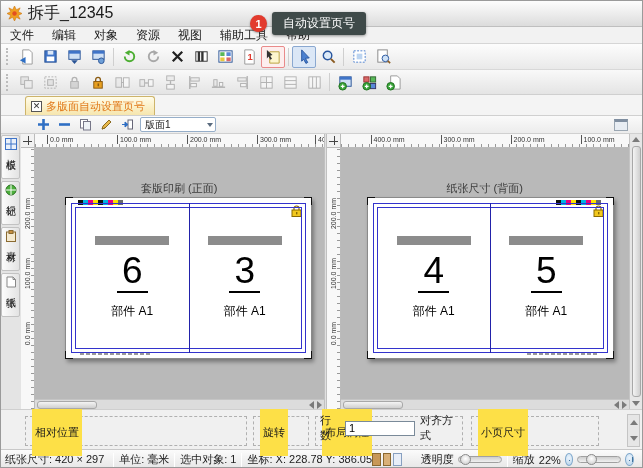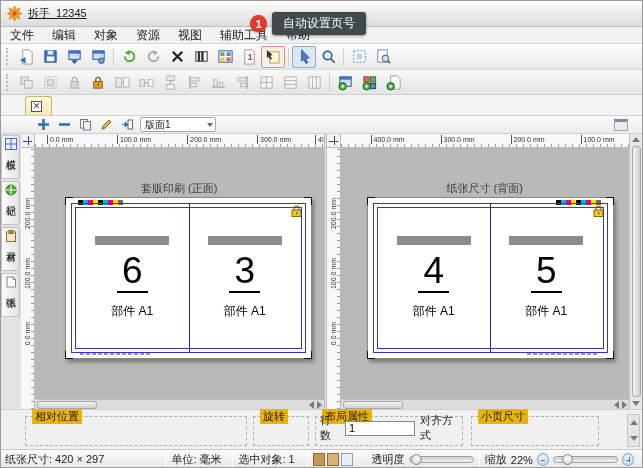--- a/index.html
+++ b/index.html
@@ -3,21 +3,21 @@
 <meta charset="utf-8">
 <style>
   * { box-sizing: border-box; margin: 0; padding: 0; }
   html,body { width:643px; height:468px; overflow:hidden; }
   body { font-family:"Liberation Sans","DejaVu Sans",sans-serif; font-size:12px; color:#222;
          background:#e8e8e8; position:relative; border:1px solid #9a9a9a; }
 
   
   .titlebar { height:26px; background:linear-gradient(#fdfdfd,#dcdcdc); border-bottom:1px solid #bfbfbf;
               display:flex; align-items:center; padding:0 6px; gap:6px; }
-  .titlebar .title { font-size:11px; color:#1a1a1a;text-decoration:underline; }
+  .titlebar .title { font-size:16px; color:#1a1a1a; }
   .menubar { height:17px; background:#f2f2f2; border-bottom:1px solid #d6d6d6; display:flex; align-items:center; }
   .menubar .mitem { padding:0 9px; font-size:12px; color:#1a1a1a; cursor:default; }
 
   
   .annotation { position:absolute; left:249px; top:11px; display:flex; align-items:center; gap:5px; z-index:50; }
   .ann-badge { width:17px; height:17px; border-radius:50%; background:#e23b2e; color:#fff; font-size:11px; font-weight:bold;
                display:flex; align-items:center; justify-content:center; box-shadow:0 1px 2px rgba(0,0,0,.4); }
   .ann-tip { background:#3f4a49; color:#fff; font-size:12px; padding:3px 11px; border-radius:3px;
              box-shadow:0 1px 3px rgba(0,0,0,.4); white-space:nowrap; }
 
@@ -109,21 +109,21 @@
   .tri-r { width:0;height:0;border-top:4px solid transparent;border-bottom:4px solid transparent;border-left:5px solid #7a7a7a; }
   .divider { width:3px; background:#e0e0e0; border-left:1px solid #c0c0c0; border-right:1px solid #c0c0c0; }
   .vscroll { width:13px; background:#e6e6e6; border-left:1px solid #c4c4c4; display:flex; flex-direction:column; align-items:center; }
   .tri-u { width:0;height:0;border-left:4px solid transparent;border-right:4px solid transparent;border-bottom:5px solid #7a7a7a; margin:3px 0; }
   .tri-d { width:0;height:0;border-left:4px solid transparent;border-right:4px solid transparent;border-top:5px solid #7a7a7a; margin:3px 0; }
   .vthumb { flex:1; width:9px; background:linear-gradient(90deg,#f4f4f4,#cfcfcf); border:1px solid #a8a8a8; border-radius:3px; margin:1px 0; }
 
   
   .props { position:relative; height:40px; background:#f0f0f0; border-top:1px solid #cfcfcf; }
   .gbox { position:absolute; top:6px; height:30px; border:1px dashed #b0b0b0; }
-  .gbox .glabel { position:absolute; top:-8px; left:6px; background:#eab308; padding:0 3px; font-size:11px; color:#1a1a1a; }
+  .gbox .glabel { position:absolute; top:-8px; left:6px; background:#fde047; padding:16px 3px; font-size:11px; color:#1a1a1a; }
   .g-rel { left:24px; width:222px; } .g-rot { left:252px; width:56px; }
   .g-layout { left:314px; width:148px; } .g-size { left:470px; width:128px; }
   .g-layout .row { position:absolute; left:4px; right:2px; bottom:2px; display:flex; align-items:center; gap:5px; font-size:11px; }
   .g-layout input { width:70px; height:15px; border:1px solid #7a8a99; font-size:11px; padding:0 3px; }
   .props .pscroll { position:absolute; right:2px; top:4px; bottom:2px; width:13px; background:#e6e6e6; border:1px solid #c4c4c4;
                     display:flex; flex-direction:column; justify-content:space-between; align-items:center; padding:2px 0; }
 
   
   .statusbar { height:20px; background:linear-gradient(#fbfbfb,#e6e6e6); border-top:1px solid #c8c8c8;
                display:flex; align-items:center; font-size:11px; color:#222; padding:0 4px; }
@@ -380,20 +380,21 @@
         <path d="M6 2h7l3 3v11H6z" fill="#fff" stroke="#999"></path>
         <circle cx="6" cy="13" r="4" fill="#3aa53a" stroke="#1f6f1f"></circle>
         <path d="M6 11v4M4 13h4" stroke="#fff" stroke-width="1.3"></path>
       </svg>
     </span>
 </div>
 
 <div class="tabbar">
   <div class="doc-tab">
     <span class="close">✕</span>
+    <span class="tlabel">多版面自动设置页号</span>
   </div>
 </div>
 
 <div class="navbar">
   <span class="nbtn">
       <svg viewBox="0 0 13 13">
         <path d="M6.5 1v11M1 6.5h11" stroke="#2f6fc4" stroke-width="2.6"></path>
       </svg>
     </span>
   <span class="nbtn">
@@ -618,20 +619,21 @@
   </div>
 </div>
 
 <div class="statusbar">
   <span class="sb-item sb-paper">纸张尺寸: 420 × 297</span>
   <span class="sb-sep"></span>
   <span class="sb-item sb-unit">单位: 毫米</span>
   <span class="sb-sep"></span>
   <span class="sb-item sb-sel">选中对象: 1</span>
   <span class="sb-sep"></span>
+  <span class="sb-item sb-coord">坐标: X: 228.78   Y: 386.05</span>
   <span class="mini-ic mi1"></span>
   <span class="mini-ic mi2"></span>
   <span class="mini-ic mi3"></span>
   <span class="sb-item" style="margin-left:17px">透明度</span>
   <span class="slider sl-op">
       <span class="thumb" style="left:1px"></span>
     </span>
   <span class="sb-sep"></span>
   <span class="sb-item">缩放</span>
   <span class="sb-item" style="margin-left:4px">22%</span>

